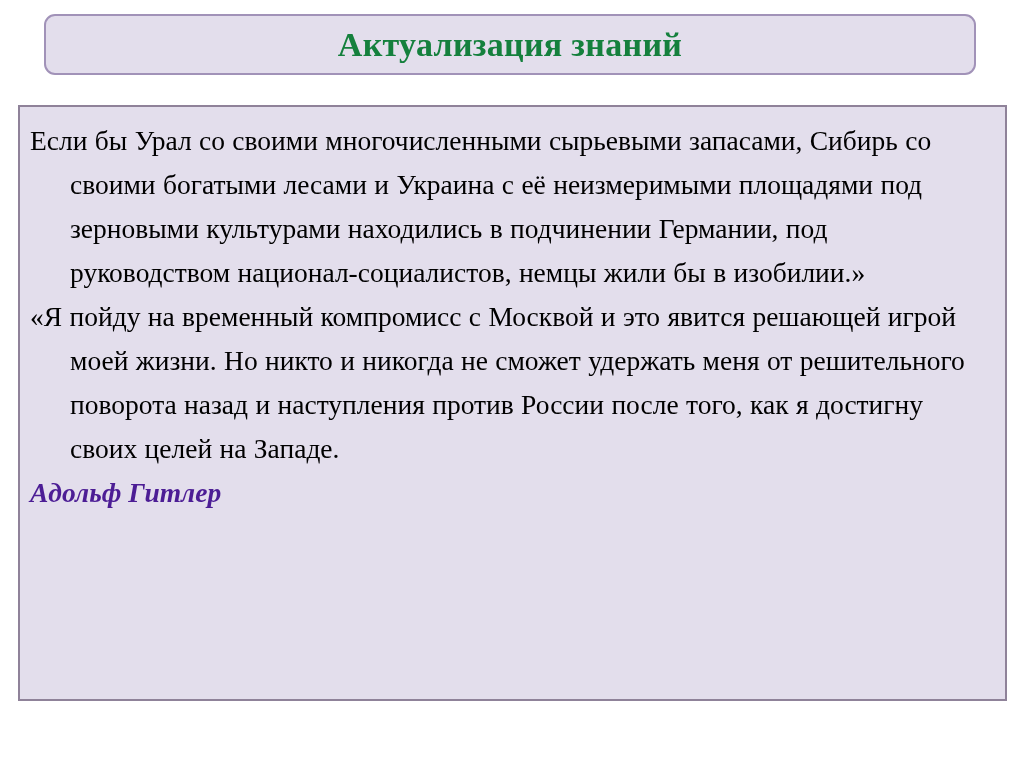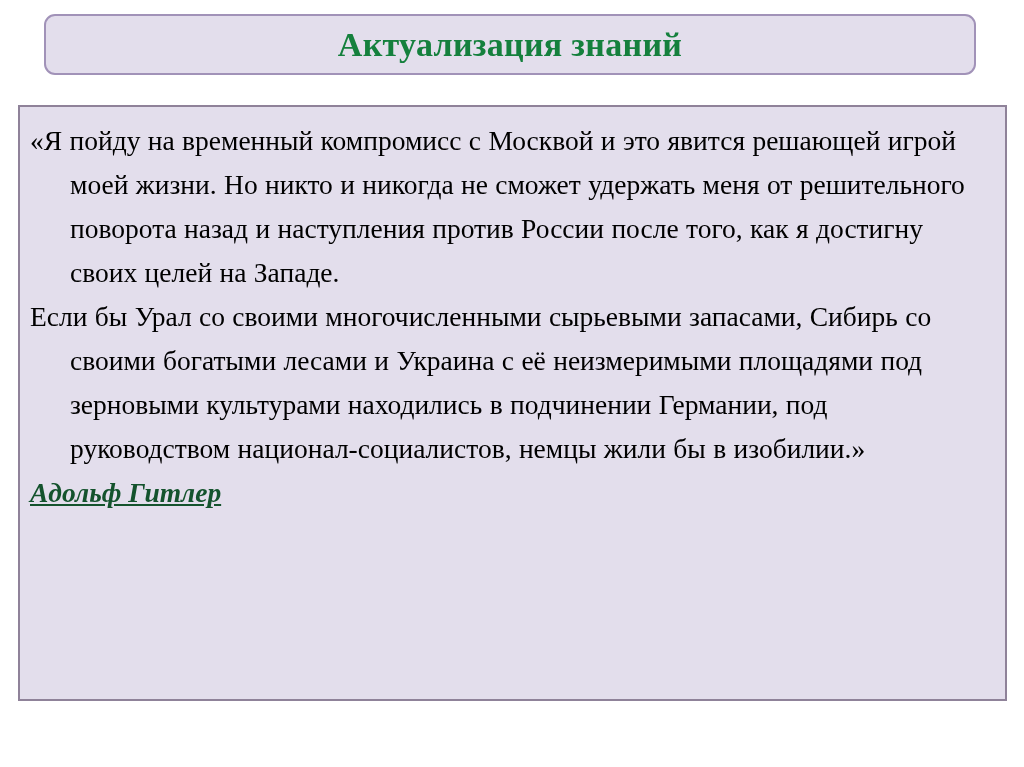--- a/index.html
+++ b/index.html
@@ -82,34 +82,33 @@
   }
 
   .attribution {
     margin: 0;
     padding: 0;
     font-family: "Liberation Serif", "DejaVu Serif", serif;
     font-size: 27.5px;
     line-height: 44px;
     font-weight: bold;
     font-style: italic;
-    color: #14532d;
-    text-decoration: underline;
+    color: #4c1d95;
   }
 </style>
 </head>
 <body>
 
 <div class="slide">
 
   <div class="title-box">
     <div class="title-text">Актуализация знаний</div>
   </div>
 
   <div class="content-box">
     <div class="body-text">
+      <p class="para">Если бы Урал со своими многочисленными сырьевыми запасами, Сибирь со своими богатыми лесами и Украина с её неизмеримыми площадями под зерновыми культурами находились в подчинении Германии, под руководством национал-социалистов, немцы жили бы в изобилии.»</p>
       <p class="para">«Я пойду на временный компромисс с Москвой и это явится решающей игрой моей жизни. Но никто и никогда не сможет удержать меня от решительного поворота назад и наступления против России после того, как я достигну своих целей на Западе.</p>
-      <p class="para">Если бы Урал со своими многочисленными сырьевыми запасами, Сибирь со своими богатыми лесами и Украина с её неизмеримыми площадями под зерновыми культурами находились в подчинении Германии, под руководством национал-социалистов, немцы жили бы в изобилии.»</p>
       <p class="attribution">Адольф Гитлер</p>
     </div>
   </div>
 
 </div>
 
 </body></html>

